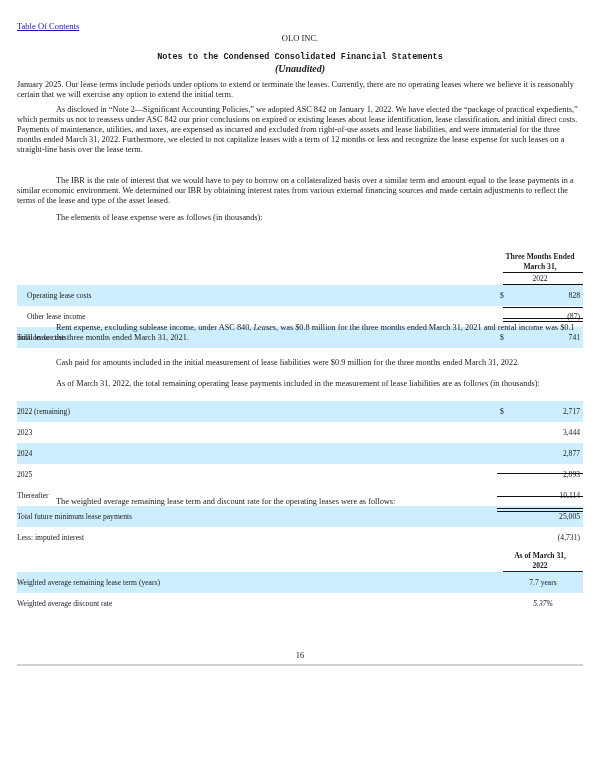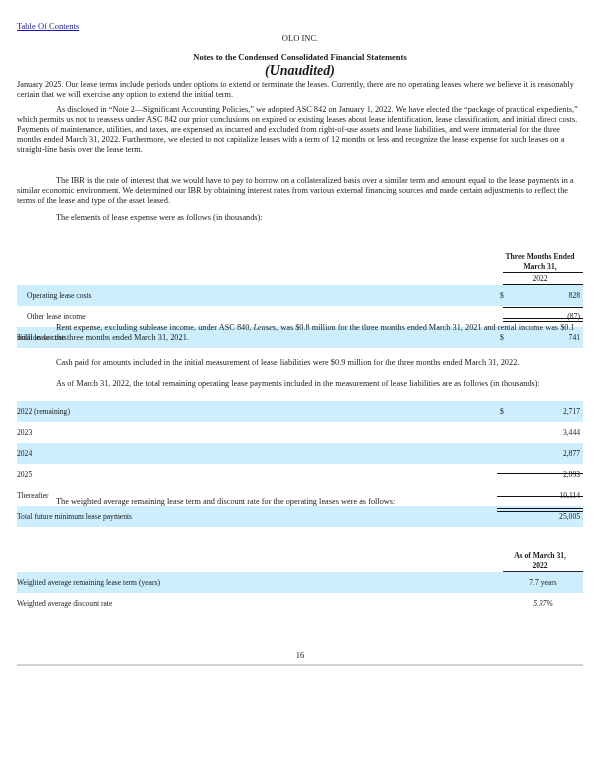--- a/index.html
+++ b/index.html
@@ -11,25 +11,25 @@
     .toc-link {
       position: absolute; left: 17px; top: 21px;
       font-size: 8.5px; color: #1a1aa8; text-decoration: underline; cursor: pointer;
     }
     .company {
       position: absolute; left: 0; width: 600px; top: 33px; text-align: center;
       font-size: 8.5px;
     }
     .notes-title {
       position: absolute; left: 0; width: 600px; top: 52px; text-align: center;
-      font-size: 8.5px; font-weight: bold;
+      font-size: 8.5px; font-weight: bold; font-family: Liberation Mono, monospace;
     }
     .unaudited {
       position: absolute; left: 0; width: 600px; top: 63px; text-align: center;
-      font-size: 14px; font-weight: bold; font-style: italic;
+      font-size: 10px; font-weight: bold; font-style: italic;
     }
     .para {
       position: absolute; left: 17px; width: 566px;
       font-size: 8.3px; line-height: 10px; text-align: left;
     }
     .indent { text-indent: 39px; }
     .lease-table, .maturity-table, .weighted-table {
       position: absolute; left: 17px; width: 566px; border-collapse: collapse;
       font-size: 7.6px;
     }
@@ -125,20 +125,25 @@
   <tr class="row">
     <td class="lbl">Thereafter</td>
     <td class="cur"></td>
     <td class="val">10,114</td>
   </tr>
   <tr class="row shaded">
     <td class="lbl">Total future minimum lease payments</td>
     <td class="cur"></td>
     <td class="val">25,005</td>
   </tr>
+  <tr class="row">
+    <td class="lbl">Less: imputed interest</td>
+    <td class="cur"></td>
+    <td class="val">(4,731)</td>
+  </tr>
 </tbody>
   </table>
 <div class="hline" style="left:497px;width:86px;top:473px;"></div>
 <div class="hline" style="left:497px;width:86px;top:496px;"></div>
 <div class="hline double" style="left:497px;width:86px;top:508px;"></div>
 
 <p class="para indent" style="top:497px;margin:0;">The weighted average remaining lease term and discount rate for the operating leases were as follows:</p>
 
 <div class="col-head" style="left:497px;width:86px;top:551px;">
   <div>As of March 31,</div>

